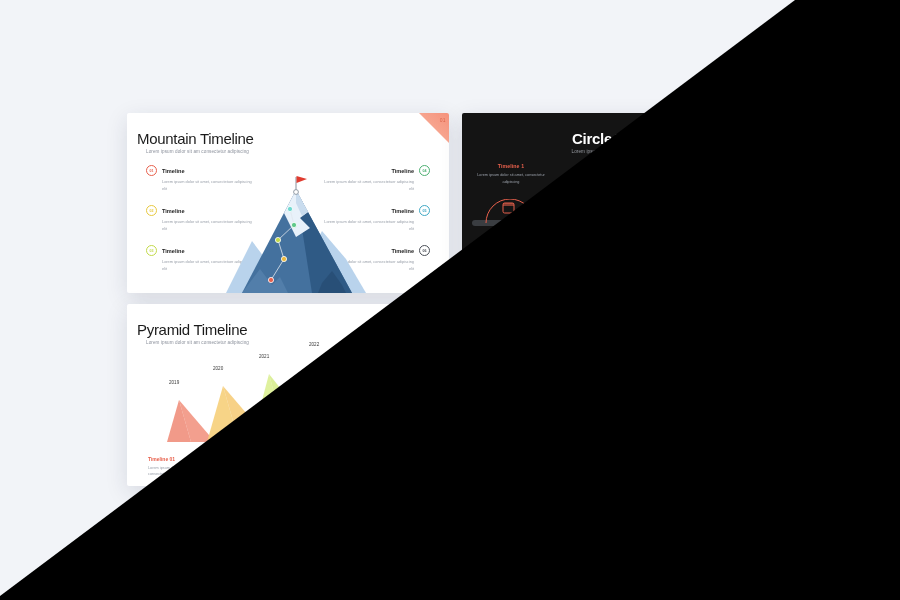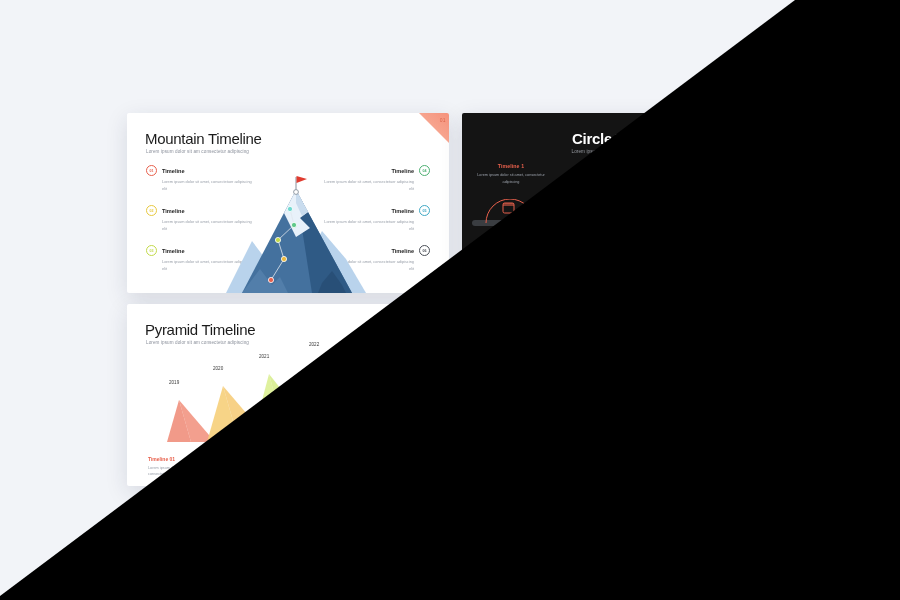--- a/index.html
+++ b/index.html
@@ -44,21 +44,21 @@
     clip-path: polygon(100% 0, 0 0, 100% 100%);
     z-index: 6;
   }
   .corner-fold .fold-lines {
     position: absolute; right: 3px; top: 4px;
     font-size: 5px; color: #d0543a; letter-spacing: .4px;
     opacity: .75;
   }
 
   .s-title {
-    position: absolute; left: 18px;
+    position: absolute; left: 10px;
     font-size: 15px; font-weight: 400;
     letter-spacing: -.3px;
     color: #1b1b1b;
     white-space: nowrap;
   }
   .slide.dark .s-title { color: #ffffff; font-weight: 700; }
   .s-sub {
     position: absolute; left: 19px;
     font-size: 4.6px; color: #8b909b; letter-spacing: .1px;
     white-space: nowrap;

